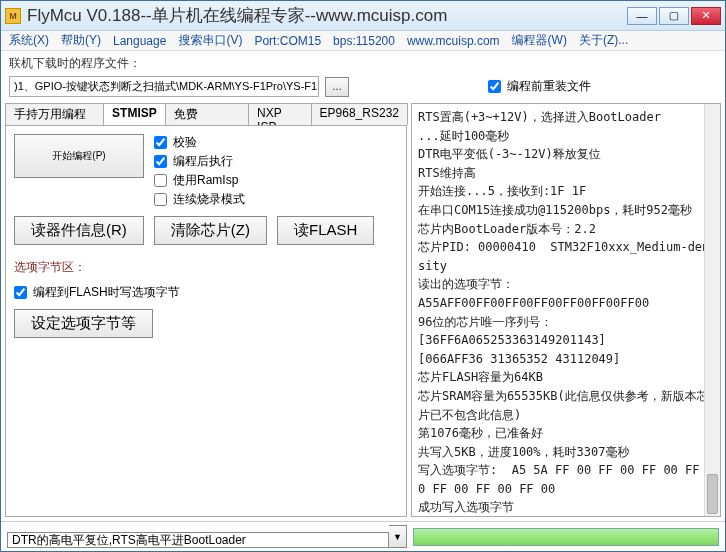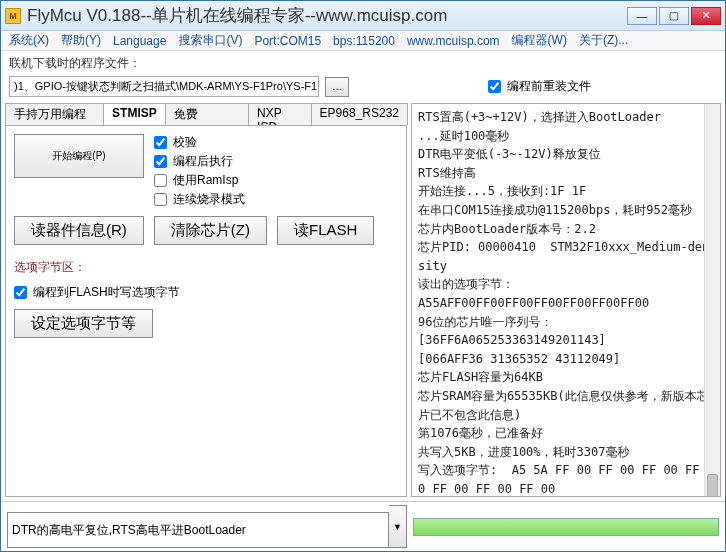--- a/index.html
+++ b/index.html
@@ -28,21 +28,21 @@
 .row1 { display: flex; gap: 10px; align-items: flex-start; }
 .bigbtn { width: 130px; height: 44px; border: 1px solid #888; background: linear-gradient(#fafafa,#e7e7e7); cursor: pointer; font-size: 10px; }
 .opts { display: flex; flex-direction: column; gap: 2px; }
 .row2 { display: flex; gap: 10px; }
 .stdbtn { padding: 4px 16px; border: 1px solid #888; background: linear-gradient(#fafafa,#e7e7e7); cursor: pointer; font-size: 15px; min-width: 90px; }
 .secttitle { color: #7f1d1d; margin-top: 6px; }
 .rightpane { flex: 1; border: 1px solid #aaa; background: #fff; padding: 4px 6px; font-family: "SimSun", monospace; font-size: 12px; line-height: 1.55; color: #222; overflow-y: auto; position: relative; }
 .rightpane div { white-space: pre-wrap; word-break: break-all; }
 .bottombar { display: flex; align-items: center; padding: 3px 6px; gap: 6px; border-top: 1px solid #ccc; }
 .combo { flex: 0 0 400px; display: flex; }
-.combo input { flex: 1; border: 1px solid #888; padding: 10px 4px; font-size: 12px; margin-top: 7px; }
+.combo input { flex: 1; border: 1px solid #888; padding: 0 4px; font-size: 12px; margin-top: 7px; }
 .combo .dd { width: 18px; border: 1px solid #888; border-left: none; background: linear-gradient(#fafafa,#e4e4e4); display: flex; align-items: center; justify-content: center; cursor: pointer; font-size: 9px; }
 .progress { flex: 1; height: 18px; border: 1px solid #7aa; background: linear-gradient(#b5f2a0,#7fd860); }
 .scrollbar-y { position: absolute; right: 0; top: 0; bottom: 0; width: 16px; background: #f0f0f0; border-left: 1px solid #ddd; }
 .scrollbar-y .thumb { position: absolute; left: 2px; right: 2px; top: 370px; height: 40px; background: #c7c7c7; border: 1px solid #aaa; border-radius: 2px; }
 </style>
 </head>
 <body>
 
 <div class="window">
 

